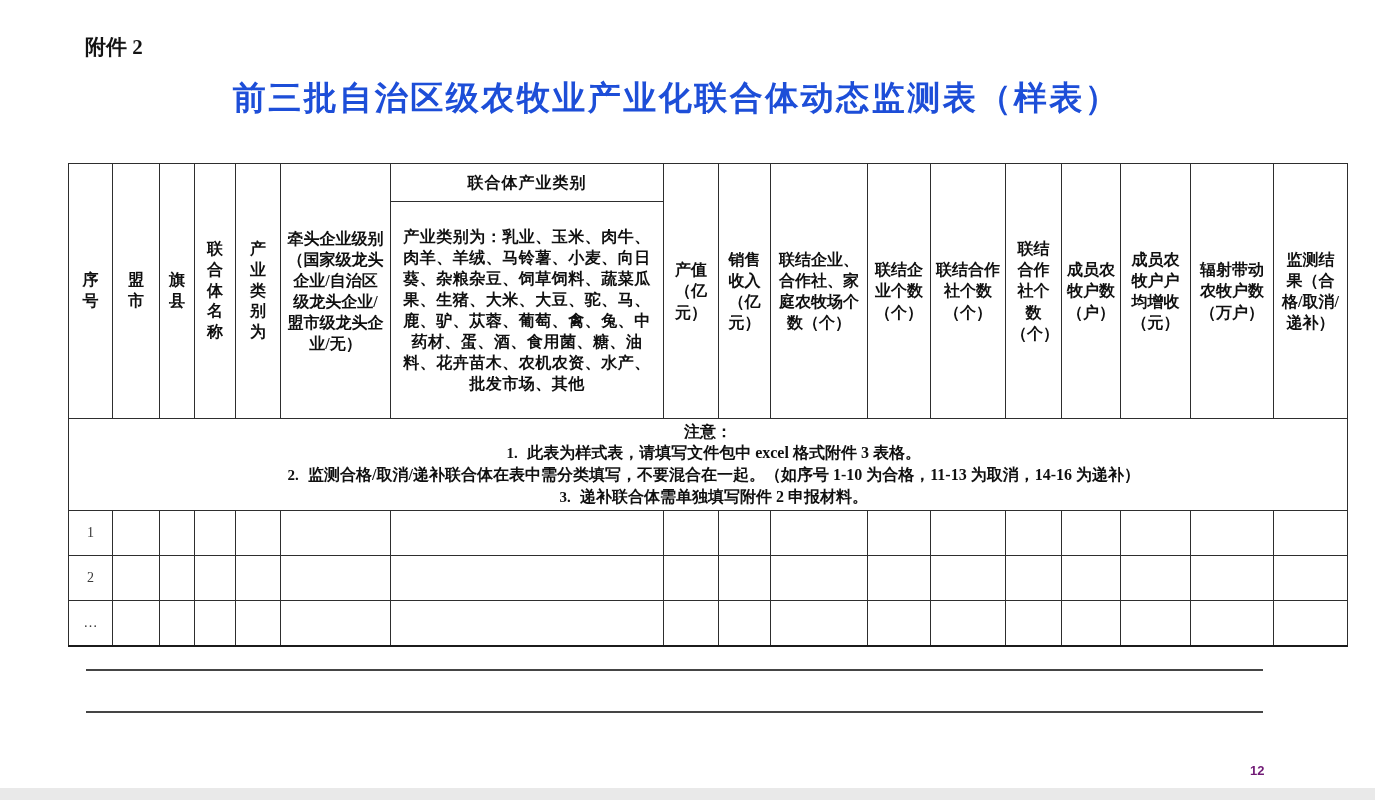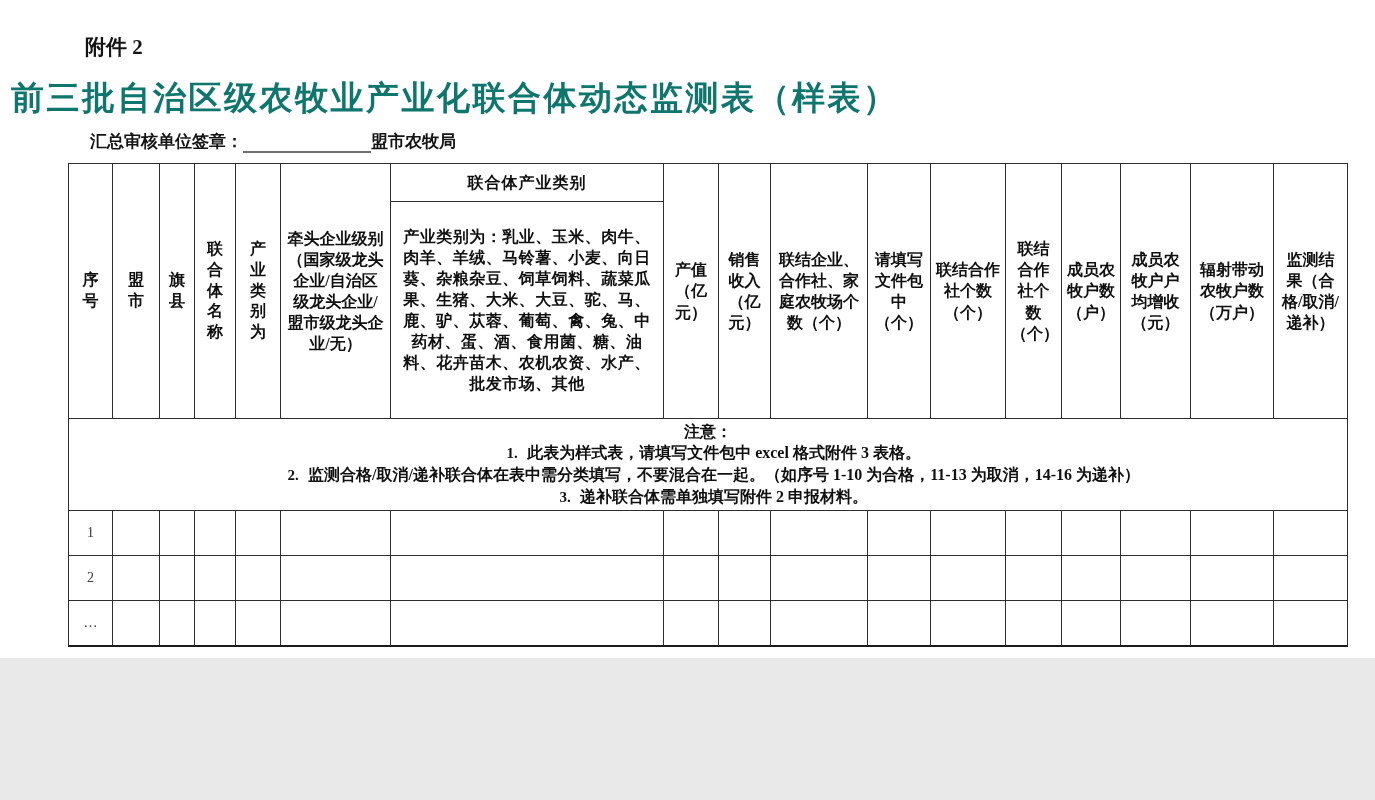--- a/index.html
+++ b/index.html
@@ -1,24 +1,24 @@
 <!DOCTYPE html>
 <html style="--note-red: #c22f2f; --border: #2e2e2e;"><head>
 <meta charset="utf-8">
 <style>
   html,body { margin:0; padding:0; background:#e9e9e9; }
   .page {
-    position:relative; width:1375px; height:658px; background:#ffffff;
+    position:relative; width:1375px; height:788px; background:#ffffff;
     font-family:"Liberation Serif","DejaVu Serif",serif; color:#141414; overflow:hidden;
   }
   .attachment { position:absolute; left:85px; top:33px; font-size:21px; font-weight:600; }
   .title {
-    position:absolute; left:11px; top:76px; width:1345px; margin:0; text-align:left;
+    position:absolute; left:4px; top:76px; width:1345px; margin:0; text-align:center;
     font-family:"Liberation Sans","DejaVu Sans",sans-serif; font-size:33px; font-weight:900;
-    letter-spacing:2.5px; color:#0f766e;
+    letter-spacing:2.5px; color:#1d4ed8;
   }
   .signature { position:absolute; left:90px; top:130px; font-size:17px; font-weight:600; }
   .sig-blank {
     display:inline-block; width:128px; height:18px; vertical-align:bottom;
     border-bottom:2px solid #6e6e6e;
   }
   .doc-table {
     position:absolute; left:68px; top:163px; width:1279px;
     border-collapse:collapse; table-layout:fixed;
   }
@@ -46,35 +46,32 @@
   }
   .note-item { white-space:nowrap; }
   .note-num { display:inline-block; width:30px; padding-left:2px; font-size:15px; }
   .footer-rule { position:absolute; left:86px; width:1177px; height:0; border-top:2px solid #454545; }
   .rule-top { top:669px; }
   .rule-bottom { top:711px; }
   .footer-issuer { position:absolute; left:90px; top:681px; font-size:19px; letter-spacing:5px; }
   .footer-date { position:absolute; left:866px; top:681px; font-size:19px; letter-spacing:2.5px; }
   .page-number {
     position:absolute; left:1250px; top:763px; font-size:13px; font-weight:700;
-    font-family:"Liberation Sans","DejaVu Sans",sans-serif; color:#0c4a6e;
+    font-family:"Liberation Sans","DejaVu Sans",sans-serif; color:#701a75;
   }
 </style>
 </head>
 <body>
 
 <div class="page">
 
   <div class="attachment">附件 2</div>
 
   <h1 class="title">前三批自治区级农牧业产业化联合体动态监测表（样表）</h1>
 
-  <div class="signature">
-    <span>汇总审核单位签章：</span><span class="sig-blank"></span><span>盟市农牧局</span>
-  </div>
 
   <table class="doc-table">
     <colgroup>
       <col style="width:44px">
         <col style="width:47px">
         <col style="width:35px">
       <col style="width:41px">
         <col style="width:45px">
         <col style="width:110px">
       <col style="width:273px">
@@ -94,21 +91,21 @@
         <th rowspan="2"><span class="vl">序号</span></th>
         <th rowspan="2"><span class="vl">盟市</span></th>
         <th rowspan="2"><span class="vl">旗县</span></th>
         <th rowspan="2"><span class="vl">联合体名称</span></th>
         <th rowspan="2"><span class="vl">产业类别为</span></th>
         <th rowspan="2">牵头企业级别（国家级龙头企业/自治区级龙头企业/盟市级龙头企业/无）</th>
         <th class="ind-hdr">联合体产业类别</th>
         <th rowspan="2">产值（亿元）</th>
         <th rowspan="2">销售收入（亿元）</th>
         <th rowspan="2">联结企业、合作社、家庭农牧场个数（个）</th>
-        <th rowspan="2">请填写文件包中（个）</th>
+        <th rowspan="2">联结企业个数（个）</th>
         <th rowspan="2" class="pad-wide">联结合作社个数（个）</th>
         <th rowspan="2">联结合作社个数（个）</th>
         <th rowspan="2">成员农牧户数（户）</th>
         <th rowspan="2">成员农牧户户均增收（元）</th>
         <th rowspan="2">辐射带动农牧户数（万户）</th>
         <th rowspan="2">监测结果（合格/取消/递补）</th>
       </tr>
       <tr class="hdr-detail">
         <td class="ind-detail">产业类别为：乳业、玉米、肉牛、肉羊、羊绒、马铃薯、小麦、向日葵、杂粮杂豆、饲草饲料、蔬菜瓜果、生猪、大米、大豆、驼、马、鹿、驴、苁蓉、葡萄、禽、兔、中药材、蛋、酒、食用菌、糖、油料、花卉苗木、农机农资、水产、批发市场、其他</td>
       </tr>

